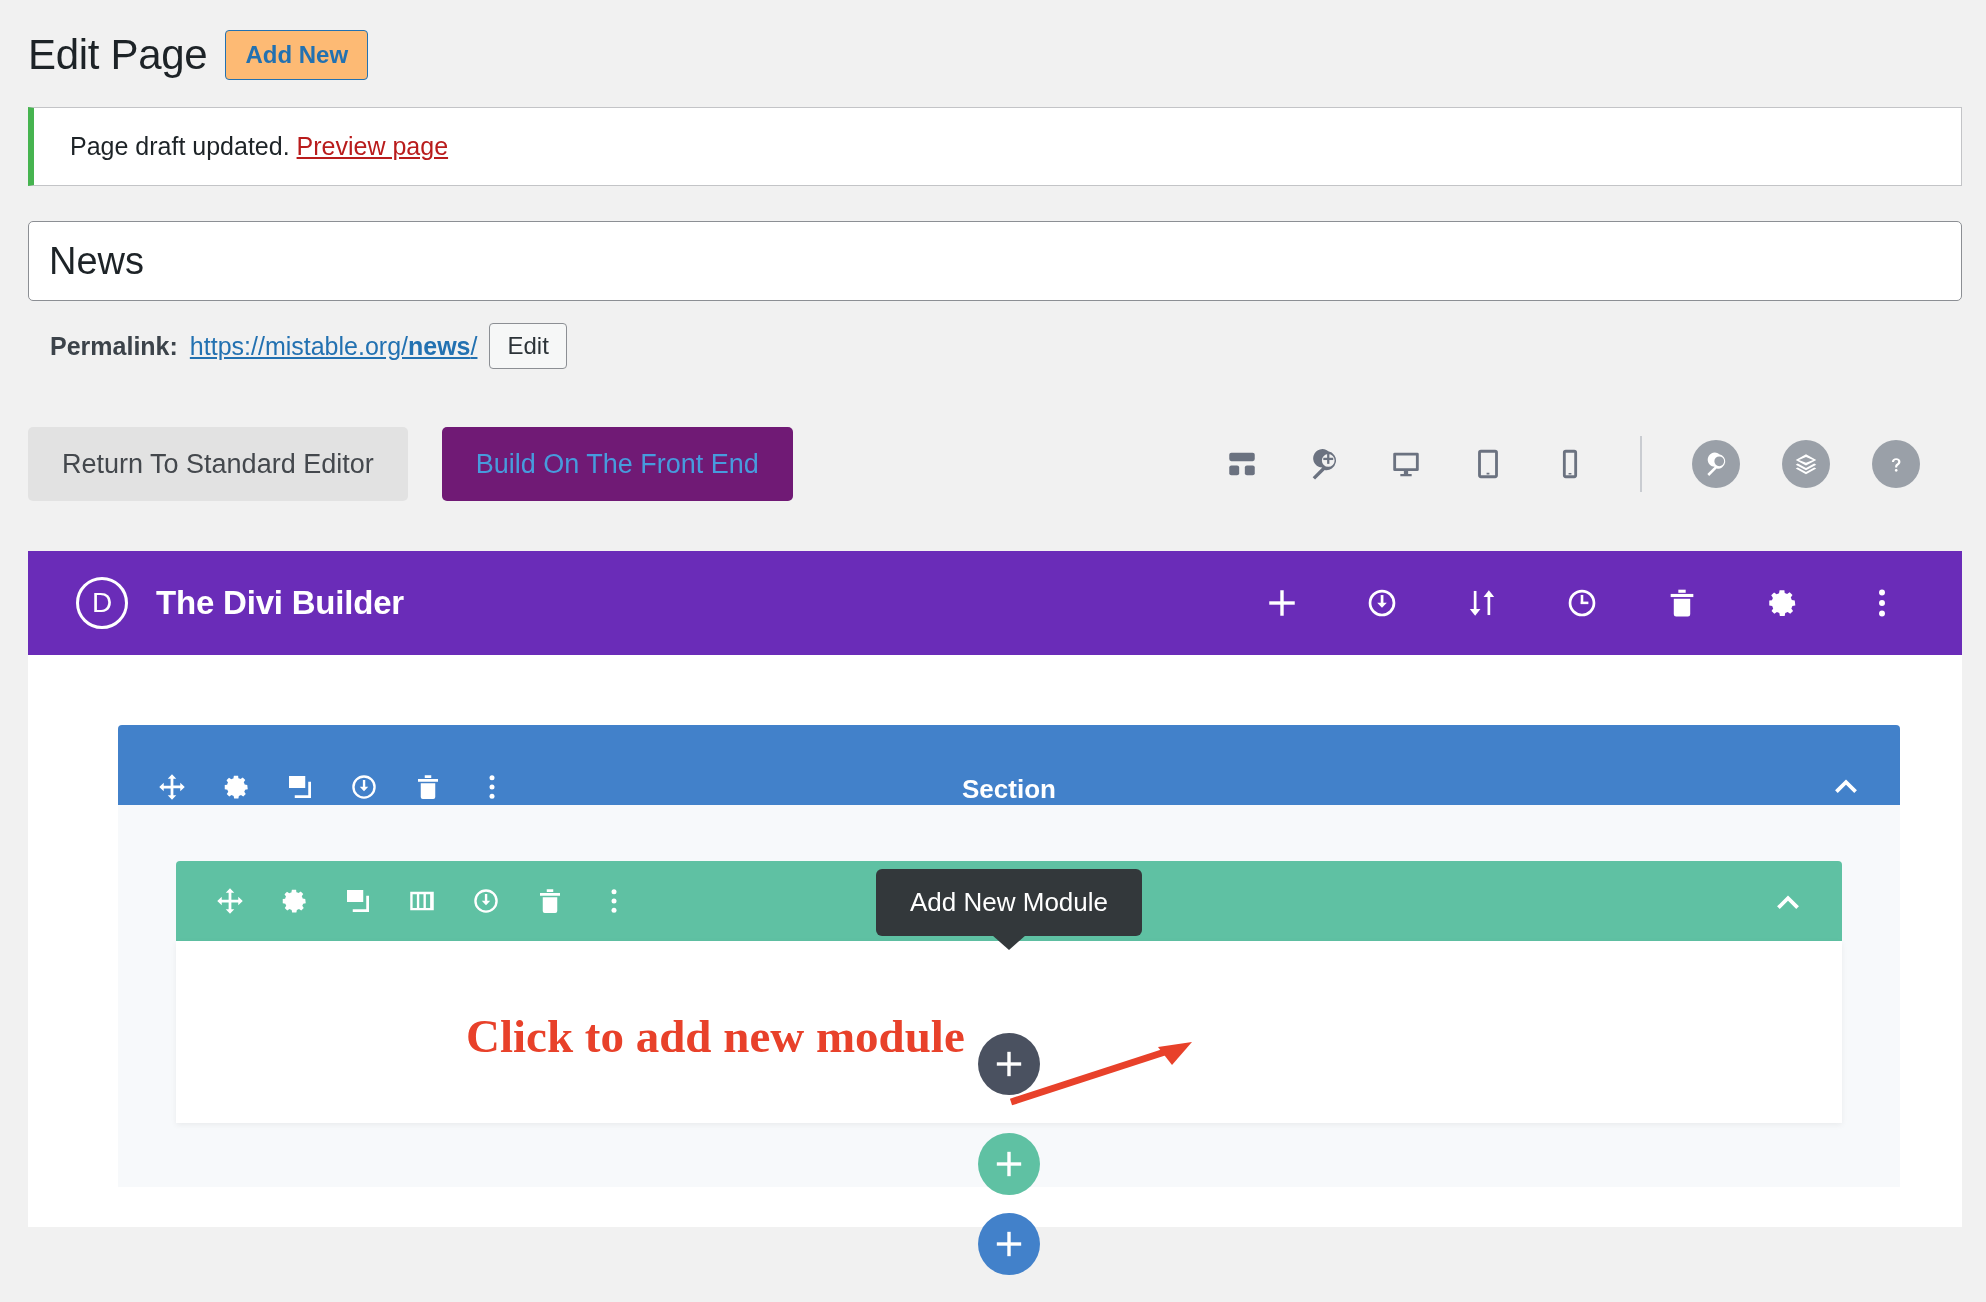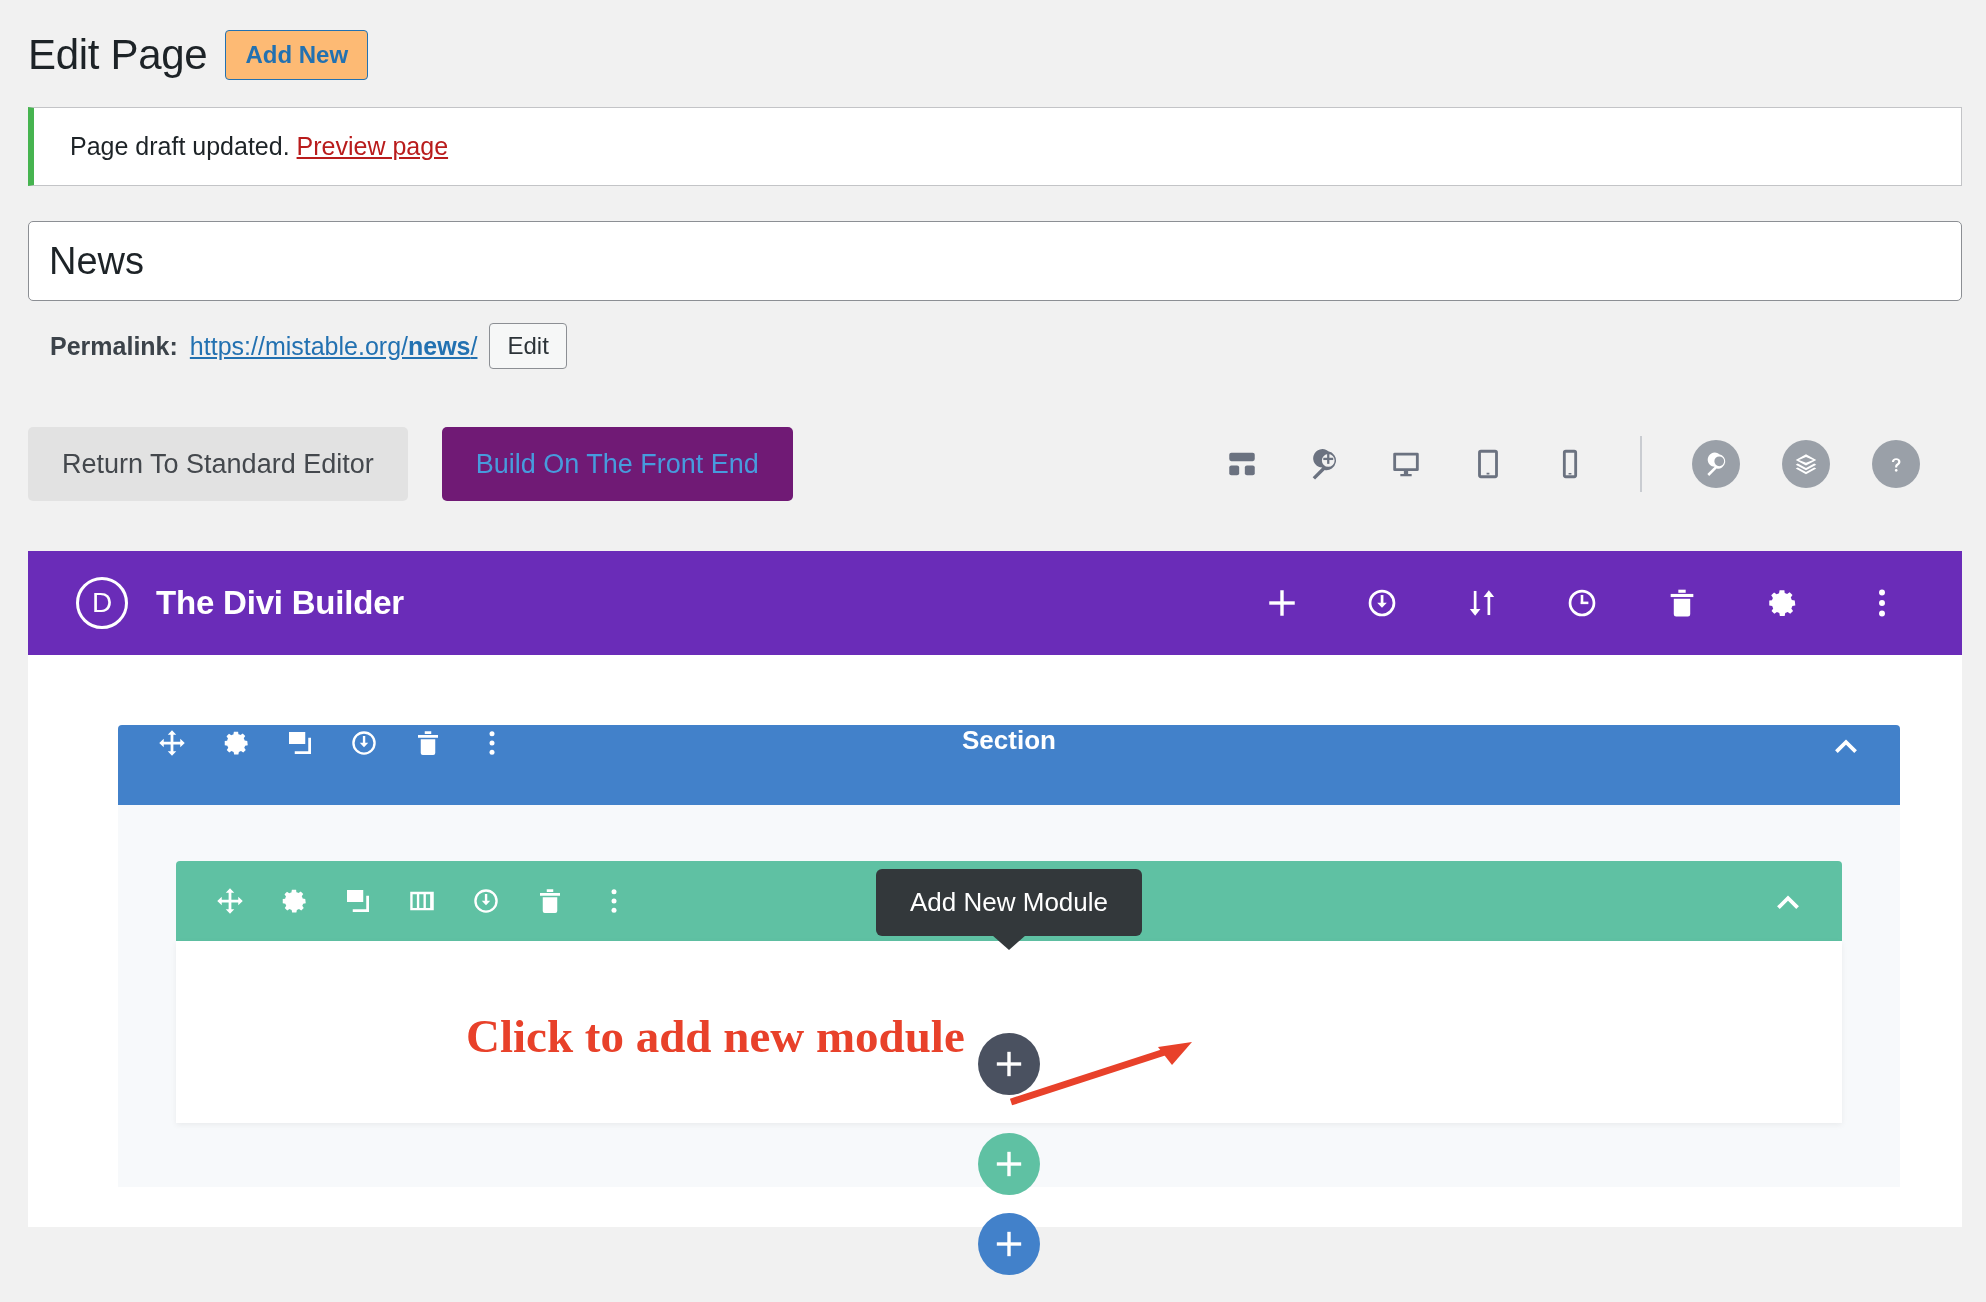--- a/index.html
+++ b/index.html
@@ -103,21 +103,21 @@
   }
   .divi-name { color: #fff; font-size: 33px; font-weight: 700; margin-left: 28px; letter-spacing: -0.2px; }
   .divi-actions { margin-left: auto; display: flex; align-items: center; gap: 60px; padding-right: 22px; }
   .divi-ic { width: 40px; height: 40px; display: flex; align-items: center; justify-content: center; cursor: pointer; }
   .divi-ic svg { fill: #ffffff; }
 
   
   .section-wrap { margin: 70px 62px 0 90px; position: relative; }
   .section-bar {
     height: 80px; background: #4281ca; border-radius: 4px 4px 0 0;
-    display: flex; align-items: flex-start; padding: 0 34px 0 36px;
+    display: flex; align-items: flex-end; padding: 0 34px 0 36px;
     position: relative;
   }
   .bar-icons { display: flex; align-items: center; gap: 28px; }
   .bar-ic { width: 36px; height: 36px; display: flex; align-items: center; justify-content: center; cursor: pointer; }
   .bar-ic svg { fill: #ffffff; }
   .bar-label {
     position: absolute; left: 0; right: 0; text-align: center;
     color: #fff; font-size: 26px; font-weight: 700; pointer-events: none;
   }
   .bar-chev { margin-left: auto; width: 40px; height: 40px; display: flex; align-items: center; justify-content: center; cursor: pointer; z-index: 2; }

